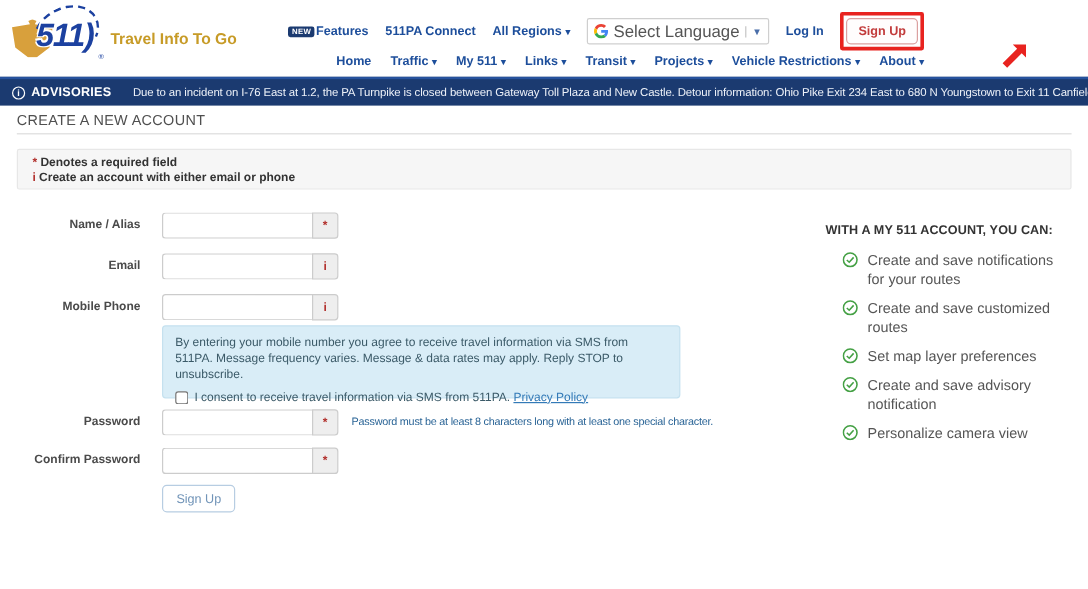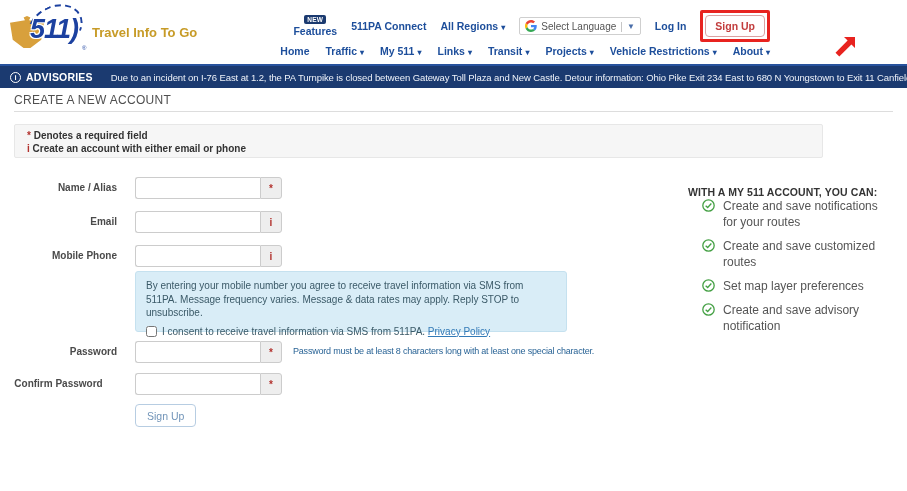--- a/index.html
+++ b/index.html
@@ -27,28 +27,28 @@
   .logo-text {
     position:absolute; left:20px; top:9px; font-size:27px; font-weight:bold; font-style:italic;
     color:#1c41a0; letter-spacing:-1px;
     text-shadow:-1px -1px 0 #fff, 1px -1px 0 #fff, -1px 1px 0 #fff, 1px 1px 0 #fff;
   }
   .logo-reg { position:absolute; left:72px; top:40px; font-size:6px; color:#1c41a0; }
   .tagline { position:absolute; left:92px; top:25px; font-size:13px; font-weight:bold; color:#c79b27; }
 
   .utilnav { position:absolute; top:10px; right:8px; display:flex; align-items:center; gap:14px; }
   .utilnav a, .util-link { color:#1d4e9b; font-size:10.5px; font-weight:bold; white-space:nowrap; }
-  .features-stack { display:flex; flex-direction:column; align-items:center; gap:1px; }
+  .features-stack { display:flex; flex-direction:row; align-items:center; gap:1px; }
   .new-badge { background:#1b3a70; color:#fff; font-size:6.5px; font-weight:bold; padding:1px 3px; border-radius:2px; letter-spacing:.3px; }
   .caret { font-size:8px; margin-left:3px; color:#1d4e9b; }
   .gwidget {
     display:flex; align-items:center; gap:4px; background:#fff; border:1px solid #cfcfcf;
     border-radius:2px; padding:2px 5px; cursor:pointer;
   }
-  .gwidget .glabel { font-size:10px; color:#555; white-space:nowrap; }
+  .gwidget .glabel { font-size:14px; color:#555; white-space:nowrap; }
   .gwidget .gsep { color:#bbb; font-size:10px; }
   .gwidget .gcaret { color:#4a6ea9; font-size:8px; }
   .annotation-box { border:3px solid #e8231f; padding:2px; border-radius:2px; }
   .signup-btn {
     background:#fffdfd; border:1px solid #dba0a0; border-radius:4px; color:#c23b3b;
     font-size:10.5px; font-weight:bold; padding:4px 9px; cursor:pointer; white-space:nowrap;
   }
   .cursor-arrow { position:absolute; left:830px; top:35px; z-index:5; }
 
   .mainnav { position:absolute; top:45px; right:8px; display:flex; gap:16px; }
@@ -65,21 +65,21 @@
     font-size:7.5px; font-weight:bold; margin-right:5px; flex:0 0 auto;
   }
   .adv-label { font-size:10.5px; font-weight:bold; letter-spacing:.2px; }
   .adv-msg { margin-left:18px; font-size:9.5px; letter-spacing:-0.1px; color:#eef2f9; white-space:nowrap; }
 
   
   .page-title { position:absolute; top:93px; left:14px; font-size:12px; color:#4f4f4f; letter-spacing:.3px; }
   .title-rule { position:absolute; top:111px; left:14px; width:879px; border-top:1px solid #ddd; }
 
   .notes {
-    position:absolute; top:124px; left:14px; width:809px; height:34px;
+    position:absolute; top:124px; left:14px; width:879px; height:34px;
     background:#f6f6f6; border:1px solid #e7e7e7; border-radius:2px;
     padding:4px 12px; font-size:10px; font-weight:bold; color:#333; line-height:13px;
   }
   .red-mark { color:#b2312d; }
 
   
   .flabel { position:absolute; width:117px; text-align:right; font-size:10px; font-weight:bold; color:#4a4a4a; }
   .igroup { position:absolute; left:135px; width:147px; height:22px; display:flex; }
   .igroup input[type=text], .igroup input[type=password] {
     flex:1; min-width:0; border:1px solid #ccc; border-right:none; border-radius:3px 0 0 3px;
@@ -103,21 +103,21 @@
   .pw-hint { position:absolute; left:293px; top:346px; font-size:9px; letter-spacing:-0.2px; color:#2a6496; white-space:nowrap; }
 
   .submit-btn {
     position:absolute; left:135px; top:404px; height:23px; padding:0 11px;
     background:#fff; border:1px solid #b7cde2; border-radius:4px;
     color:#7194b8; font-size:10.5px; font-family:"Liberation Sans",sans-serif; cursor:pointer;
   }
 
   
   .benefits { position:absolute; left:688px; top:186px; width:207px; }
-  .benefits h3 { font-size:10.5px; color:#333; margin-bottom:0; letter-spacing:.1px; }
+  .benefits h3 { font-size:10.5px; color:#333; margin-bottom:11px; letter-spacing:.1px; }
   .benefits ul { list-style:none; padding-left:14px; }
   .benefits li { display:flex; gap:8px; margin-bottom:8px; font-size:12px; color:#555; line-height:16px; align-items:flex-start; }
   .benefits li svg { margin-top:1px; flex:0 0 auto; }
 </style>
 </head>
 <body>
 
 <div class="header">
   <div class="logo">
     <div class="keystone"></div>
@@ -216,21 +216,21 @@
   </div>
 </div>
 
 <label class="flabel" style="top:346px;padding-left:44px;">Password</label>
 <div class="igroup" style="top:341px;">
   <input type="password" style="">
   <span class="iaddon">*</span>
 </div>
 <div class="pw-hint">Password must be at least 8 characters long with at least one special character.</div>
 
-<label class="flabel" style="top:378px;text-align:center;">Confirm Password</label>
+<label class="flabel" style="top:378px;">Confirm Password</label>
 <div class="igroup" style="top:373px;">
   <input type="password" style="">
   <span class="iaddon">*</span>
 </div>
 
 <button class="submit-btn">Sign Up</button>
 
 <div class="benefits">
   <h3>WITH A MY 511 ACCOUNT, YOU CAN:</h3>
   <ul>
@@ -255,14 +255,21 @@
         </svg>
       <span>Set map layer preferences</span>
     </li>
     <li>
       <svg width="13" height="13" viewBox="0 0 16 16">
           <circle cx="8" cy="8" r="7" fill="none" stroke="#44a044" stroke-width="1.6"></circle>
           <path d="M4.5 8.2 L7 10.5 L11.5 5.5" fill="none" stroke="#44a044" stroke-width="1.6"></path>
         </svg>
       <span>Create and save advisory notification</span>
     </li>
+    <li>
+      <svg width="13" height="13" viewBox="0 0 16 16">
+          <circle cx="8" cy="8" r="7" fill="none" stroke="#44a044" stroke-width="1.6"></circle>
+          <path d="M4.5 8.2 L7 10.5 L11.5 5.5" fill="none" stroke="#44a044" stroke-width="1.6"></path>
+        </svg>
+      <span>Personalize camera view</span>
+    </li>
   </ul>
 </div>
 
 </body></html>

